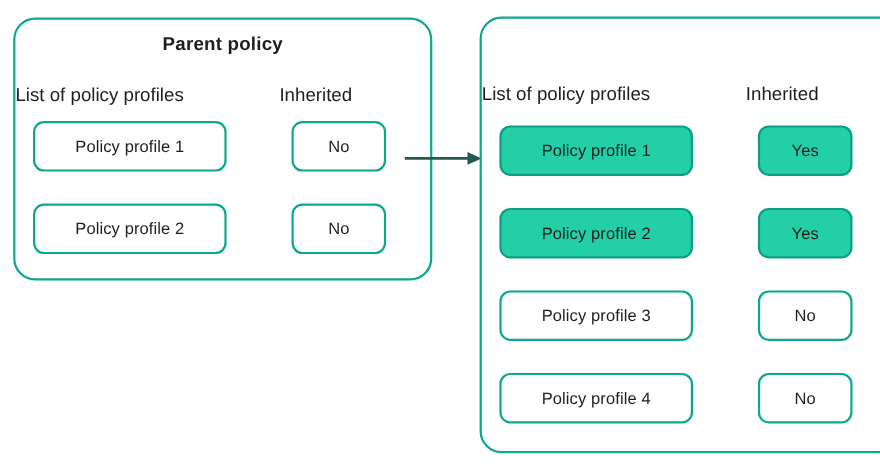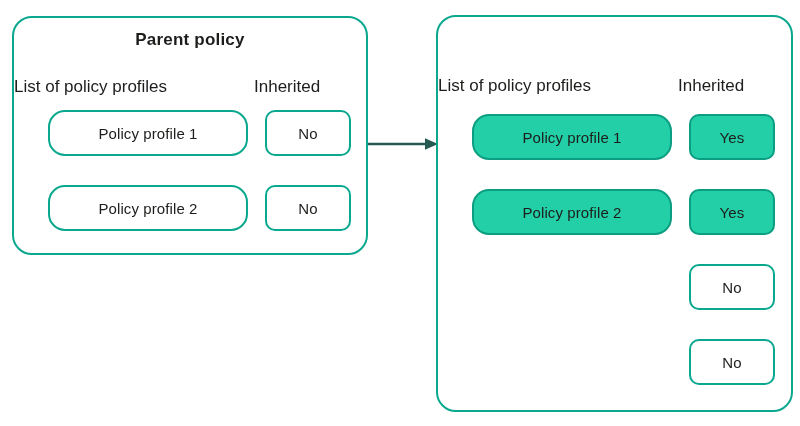--- a/index.html
+++ b/index.html
@@ -3,38 +3,38 @@
 <meta charset="utf-8">
 <style>
   html,body{margin:0;padding:0;background:#ffffff;}
   .canvas{
     position:relative;width:800px;height:426px;background:var(--bg,#fff);
     font-family:"Liberation Sans",sans-serif;color:var(--text,#1d1d1b);
     overflow:hidden;
   }
   .panel{
     position:absolute;background:var(--bg,#fff);
-    border:2px solid var(--outline,#0aa88e);border-radius:20px;
+    border:2px solid var(--outline,#0aa88e);border-radius:20px;padding-left:25px;
   }
   .panel--parent{left:12px;top:16px;width:352px;height:235px;}
   .panel--child{left:436px;top:15px;width:353px;height:393px;}
   .panel-title{
     position:absolute;top:12px;left:0;right:0;text-align:center;
     font-weight:700;font-size:17px;letter-spacing:.2px;
   }
   .col-header{position:absolute;top:60px;font-size:17px;text-align:left;line-height:17px;}
   .col-header--profiles{left:0;width:236px;}
   .col-header--inherited{left:240px;width:110px;}
   .pbox{
     position:absolute;box-sizing:border-box;height:46px;
     border:2px solid var(--outline,#0aa88e);border-radius:10px;background:#fff;
     display:flex;align-items:center;justify-content:center;
     font-size:15px;letter-spacing:.1px;
   }
-  .pbox--profile{left:34px;width:200px;border-radius:17px;}
+  .pbox--profile{left:16px;width:176px;}
   .pbox--inherited{left:251px;width:86px;}
   .pbox--filled{
     background:var(--highlight-fill,#23cfa6);
     border-color:var(--highlight-border,#0c9e82);
   }
   .arrow-wrap{position:absolute;left:364px;top:134px;width:76px;height:20px;color:var(--arrow,#265952);}
 </style>
 </head>
 <body>
 
@@ -62,18 +62,20 @@
   <div class="panel panel--child">
     <div class="col-header col-header--profiles">List of policy profiles</div>
     <div class="col-header col-header--inherited">Inherited</div>
 
     <div class="pbox pbox--profile pbox--filled" style="top:97px">Policy profile 1</div>
     <div class="pbox pbox--inherited pbox--filled" style="top:97px">Yes</div>
 
     <div class="pbox pbox--profile pbox--filled" style="top:172px">Policy profile 2</div>
     <div class="pbox pbox--inherited pbox--filled" style="top:172px">Yes</div>
 
+    <div class="pbox pbox--profile" style="top:247px">Policy profile 3</div>
     <div class="pbox pbox--inherited" style="top:247px">No</div>
 
+    <div class="pbox pbox--profile" style="top:322px">Policy profile 4</div>
     <div class="pbox pbox--inherited" style="top:322px">No</div>
   </div>
 
 </div>
 
 </body></html>

